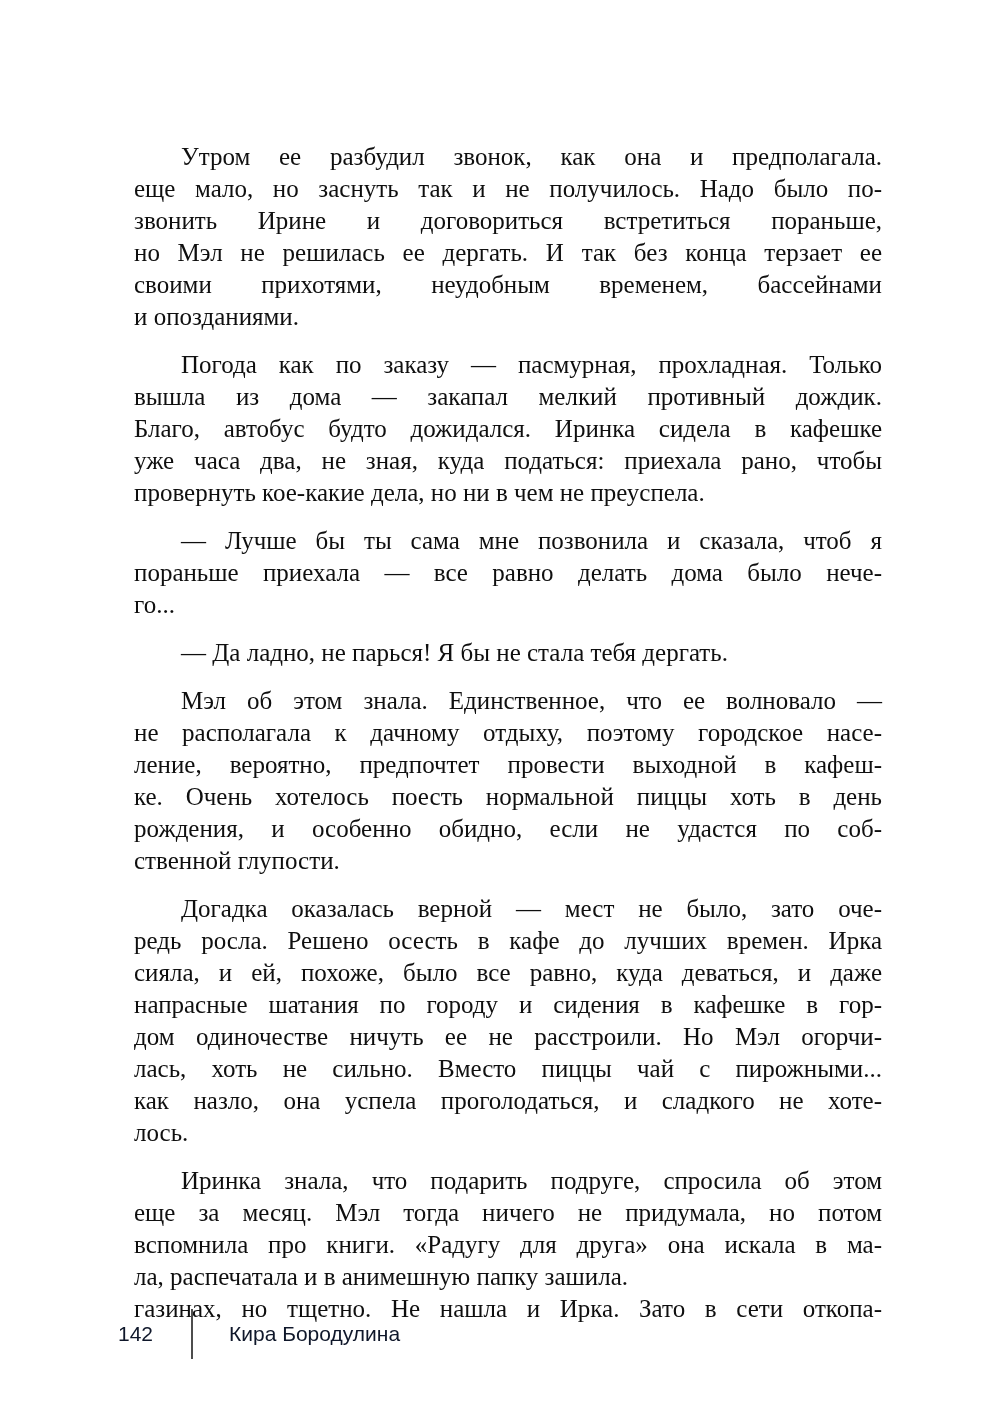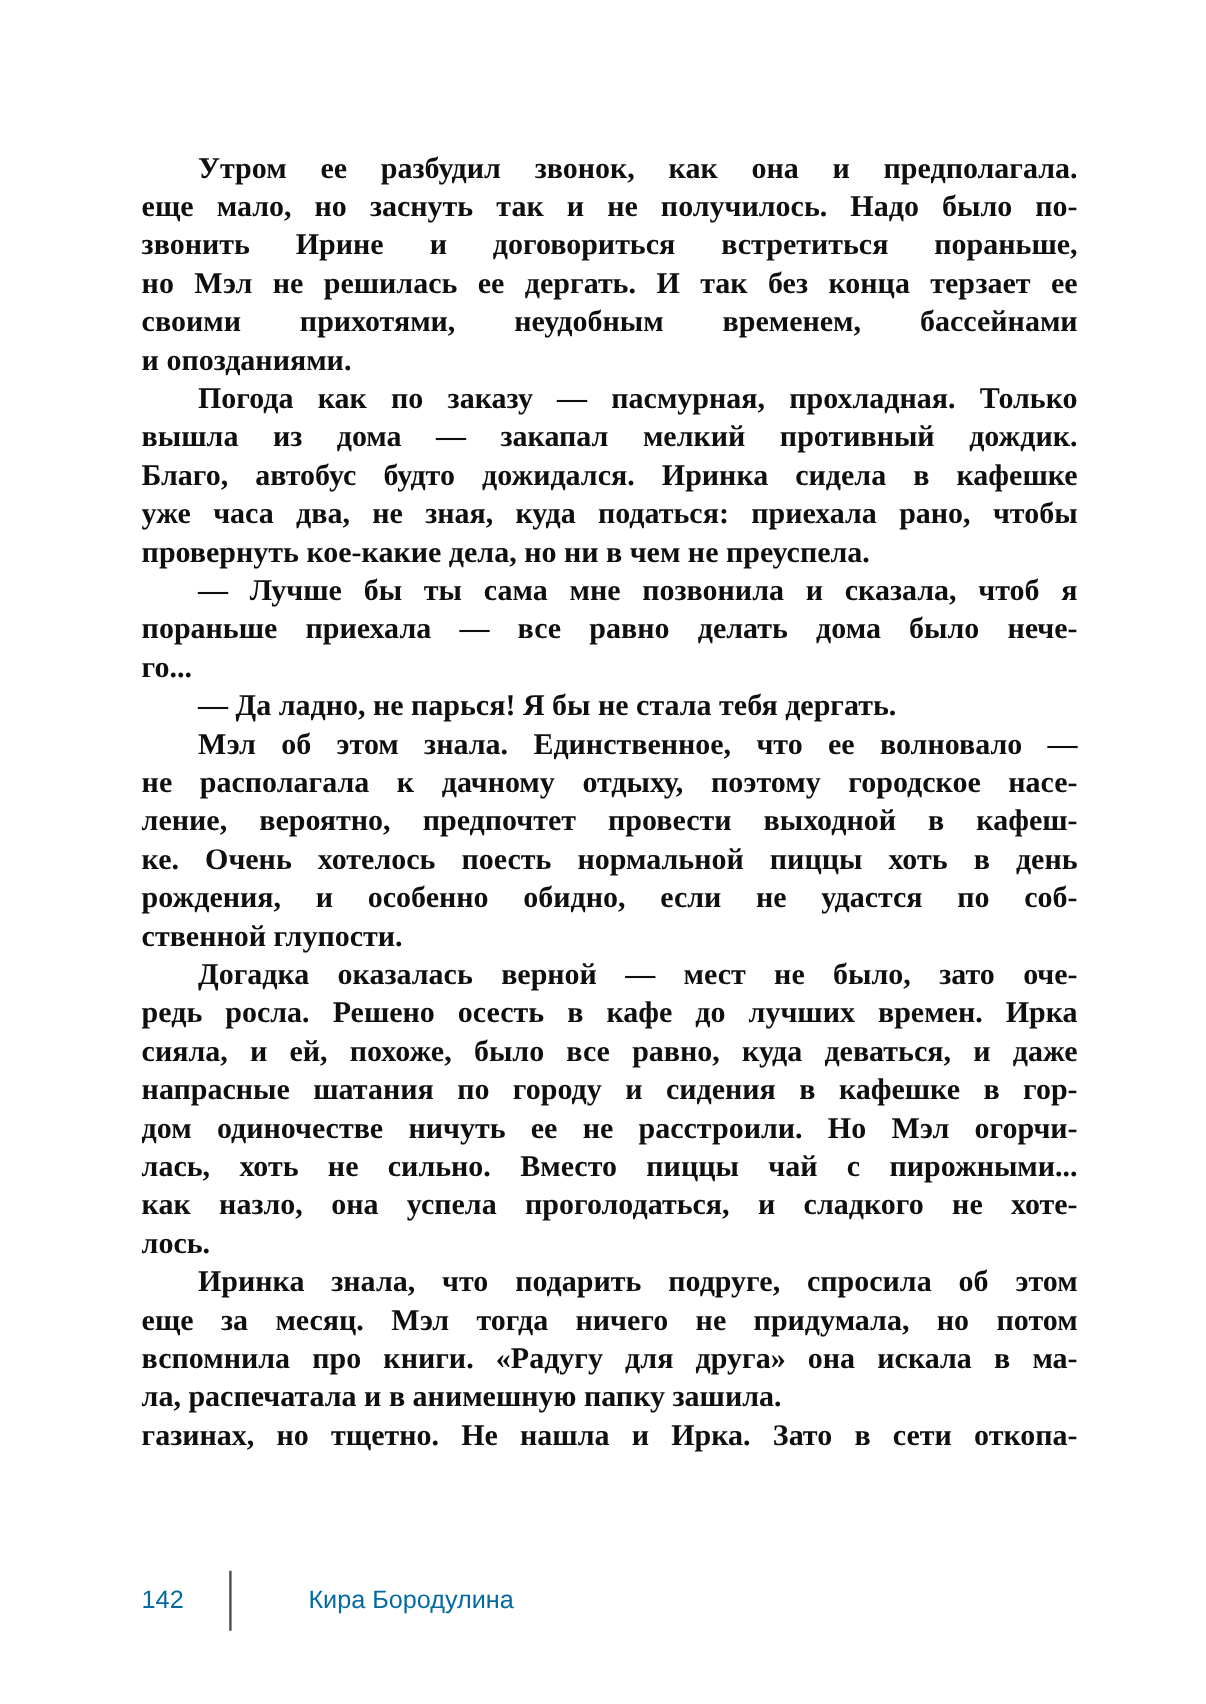--- a/index.html
+++ b/index.html
@@ -17,47 +17,47 @@
   .body-text {
     position: absolute;
     left: 118px;
     top: 125px;
     width: 780px;
     font-family: "Liberation Serif", "DejaVu Serif", serif;
     font-size: 25px;
     line-height: 32px;
     color: #0f0f0f;
   }
-  .para { margin: 0; padding: 0; font-weight: bold; }
+  .para { margin: 16px; padding: 0; }
   .line {
     text-align: justify;
     text-align-last: justify;
     white-space: normal;
   }
   .line.first { text-indent: 47px; }
   .line.last  { text-align-last: left; }
   .footer {
     position: absolute;
     left: 118px;
     top: 1309px;
     height: 50px;
     display: flex;
     align-items: center;
     font-family: "Liberation Sans", "DejaVu Sans", sans-serif;
     font-size: 21px;
-    color: #0369a1;
+    color: #0f172a;
   }
   .page-num { width: 73px; }
   .footer-divider {
     width: 2px;
     height: 50px;
     background: #4d4d4d;
     flex: 0 0 auto;
   }
-  .author { margin-left: 64px; text-align: center; }
+  .author { margin-left: 36px; text-align: center; }
 </style>
 </head>
 <body>
 
 <div class="page">
   <div class="body-text">
       <div class="para">
         <div class="line first">Утром ее разбудил звонок, как она и предполагала.</div>
         <div class="line">еще мало, но заснуть так и не получилось. Надо было по-</div>
         <div class="line">звонить Ирине и договориться встретиться пораньше,</div>

